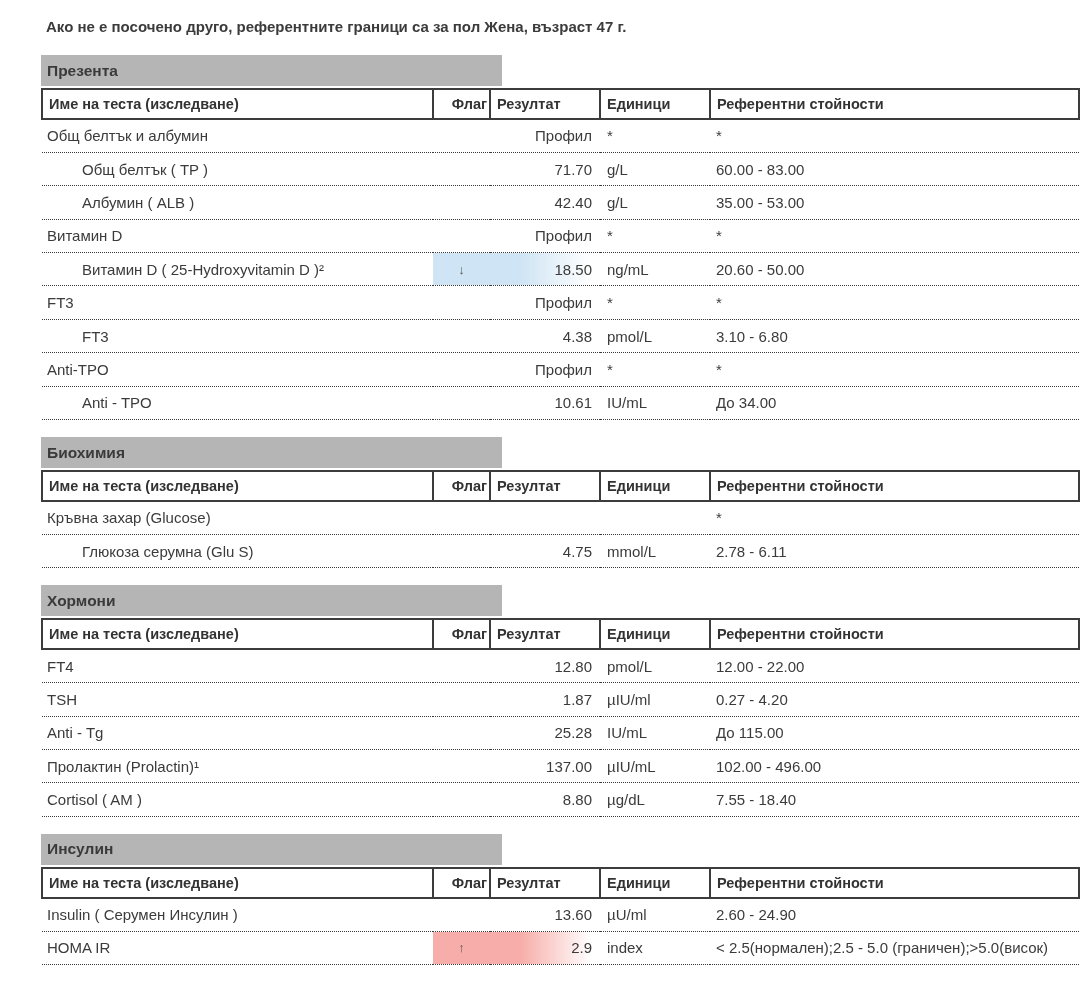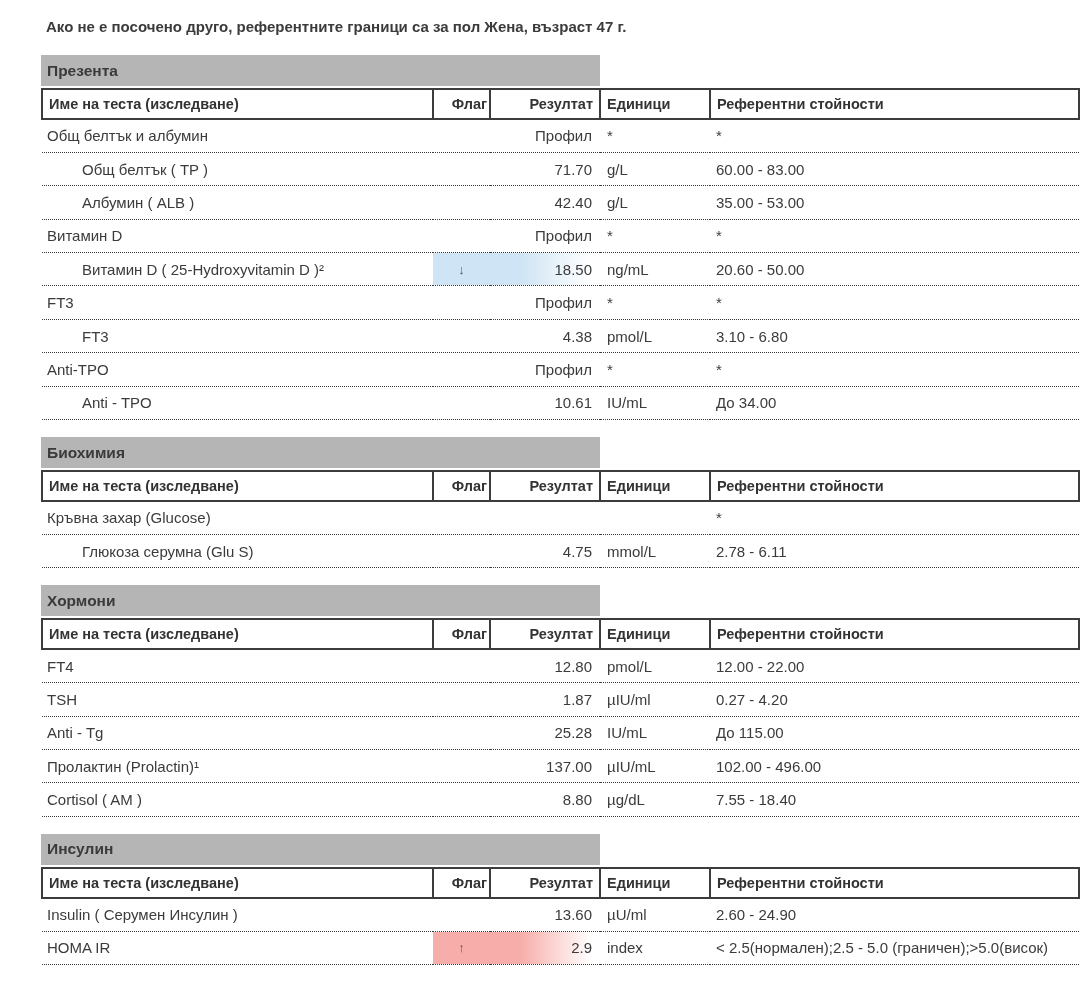--- a/index.html
+++ b/index.html
@@ -12,21 +12,21 @@
   }
   .page { padding: 16px 0 0 0; }
   .note {
     margin: 2px 10px 20px 46px;
     font-size: 15px;
     font-weight: bold;
     color: #3b3b3b;
   }
   .section { margin: 0 0 17px 41px; width: 1037px; }
   .section-bar {
-    width: 559px; height: 31px;
+    width: 461px; height: 31px;
     background: #b5b5b5;
     display: flex; align-items: center;
     padding-left: 6px;
     margin-bottom: 2px;
   }
   .section-title { font-size: 15.5px; font-weight: bold; color: #3a3a3a; }
   table { width: 1037px; border-collapse: collapse; table-layout: fixed; }
   col.c-name { width: 391px; }
   col.c-flag { width: 57px; }
   col.c-result { width: 110px; }
@@ -39,21 +39,21 @@
     height: 30px;
     font-size: 14.5px;
     font-weight: bold;
     color: #333;
     text-align: left;
     padding: 0 6px;
     white-space: nowrap;
   }
   thead th:last-child { border-right: 2px solid #3c3c3c; }
   thead th.h-flag { text-align: right; padding: 0 2px; }
-  thead th.h-result { text-align: right; }
+  thead th.h-result { }
   tbody td {
     height: 33.4px;
     border-bottom: 1.5px dotted #3a3a3a;
     font-size: 15px;
     color: #3b3b3b;
     padding: 0 6px;
     white-space: nowrap;
     overflow: hidden;
   }
   td.td-name { padding-left: 5px; }

